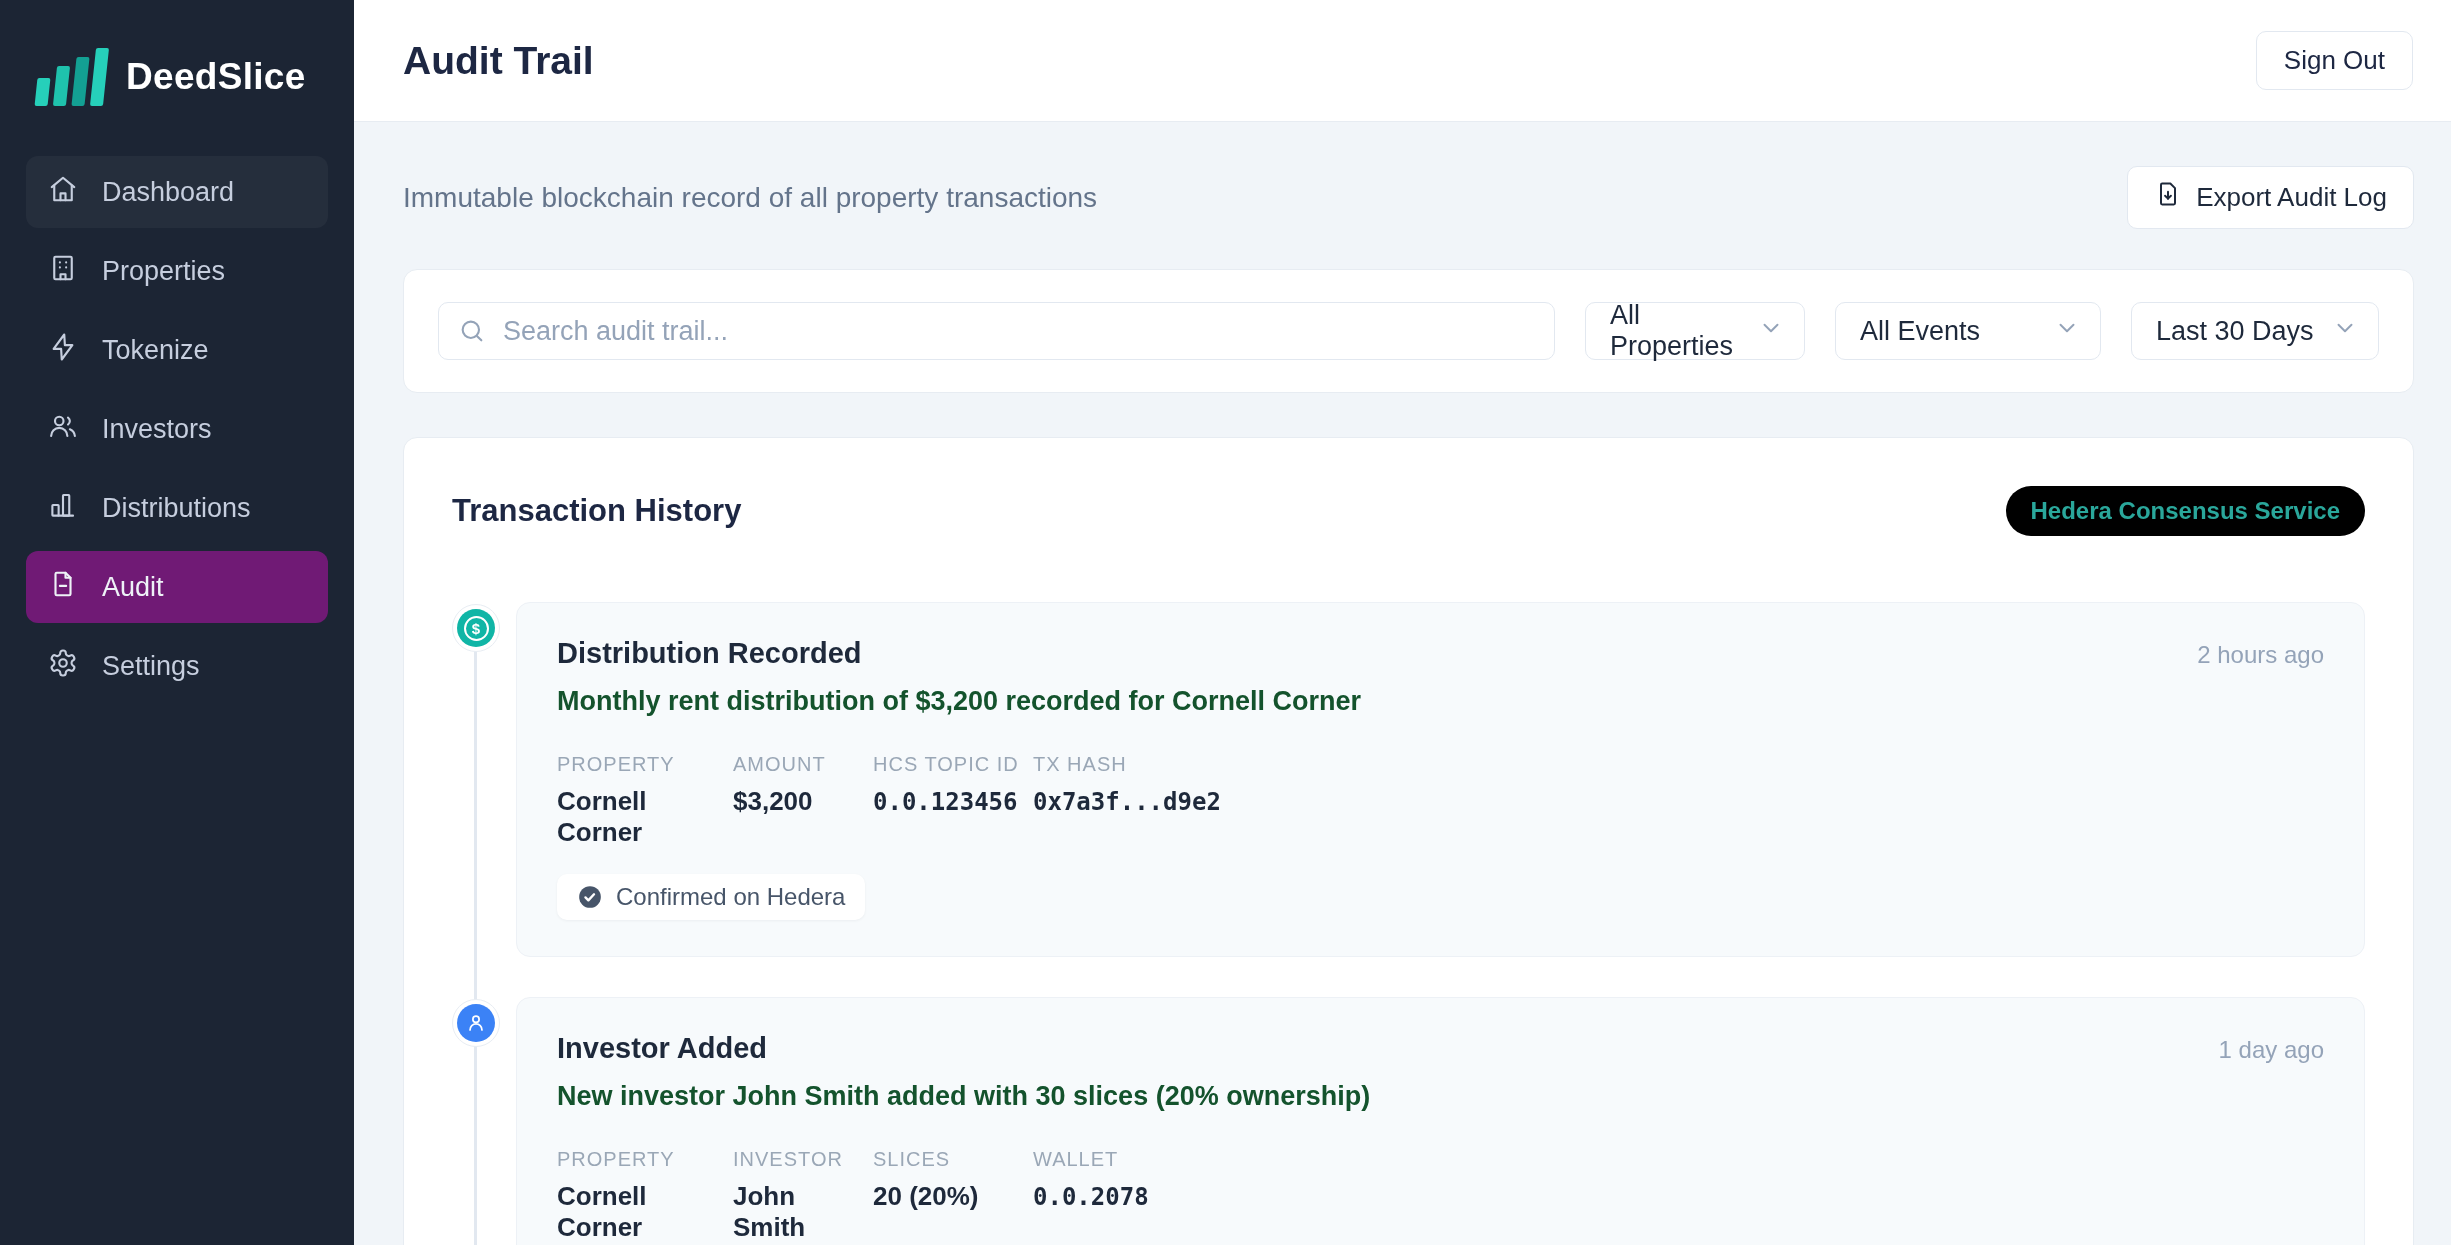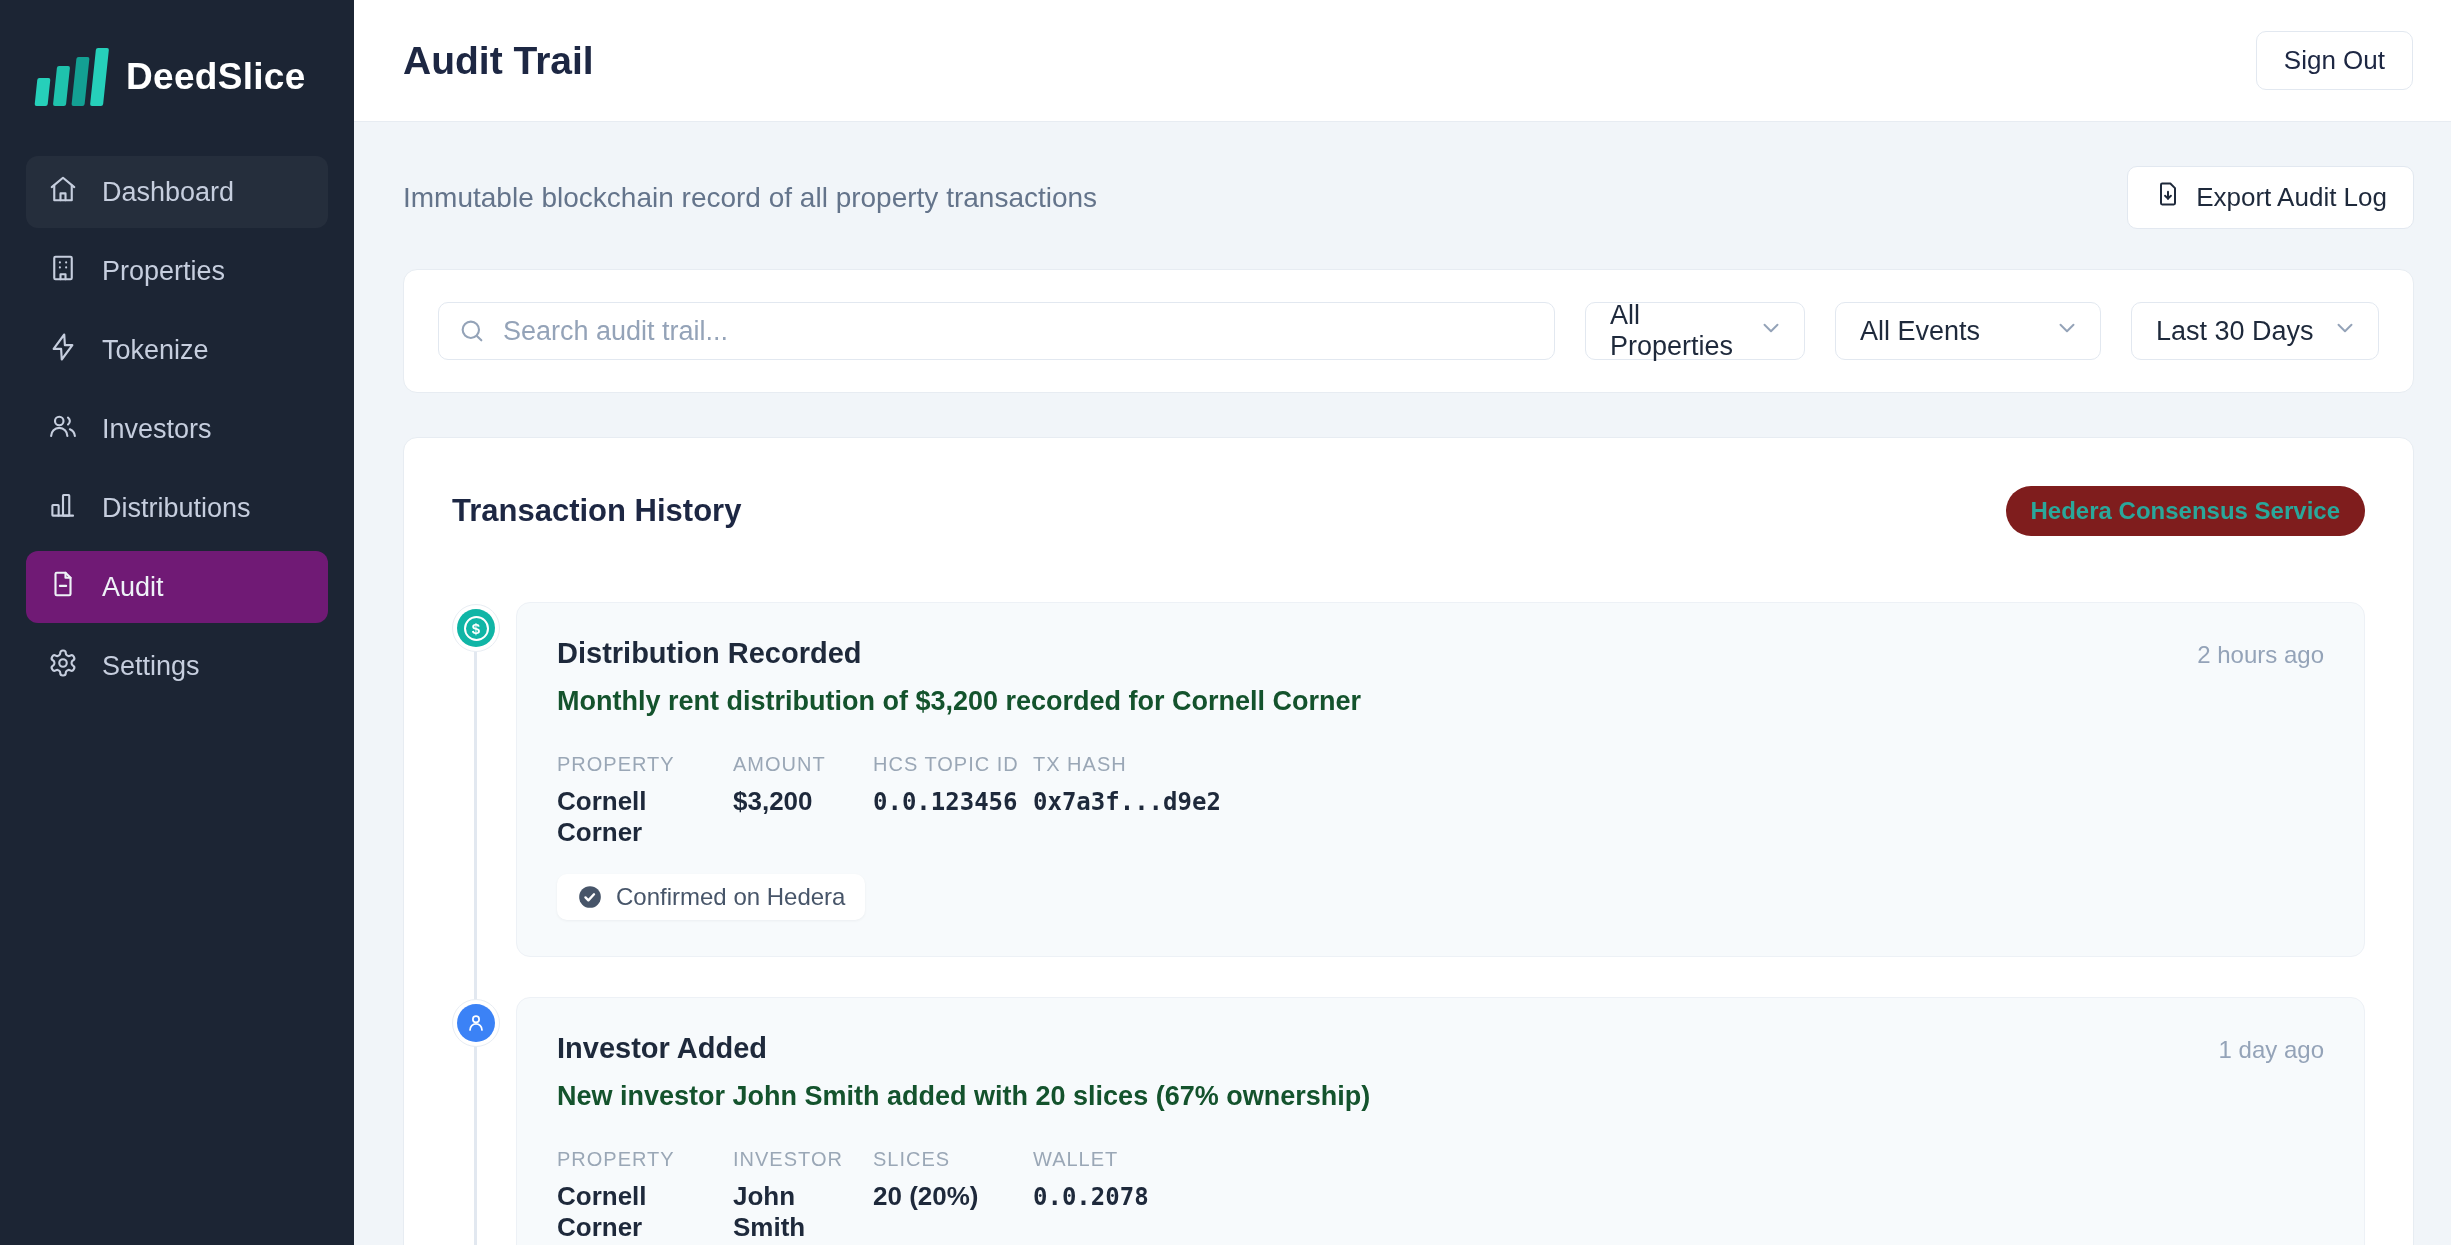--- a/index.html
+++ b/index.html
@@ -95,21 +95,21 @@
   .sel-w3 { width: 248px; }
 
   
   .history-card {
     background: #fff; border: 1px solid #e7ecf2; border-radius: 14px;
     padding: 48px 48px 160px;
   }
   .history-head { display: flex; justify-content: space-between; align-items: center; margin-bottom: 66px; }
   .history-title { font-size: 31px; font-weight: 700; color: #1d2743; }
   .hcs-badge {
-    background: #7f1d1d; color: #2aa79b; font-size: 24px; font-weight: 600;
+    background: #000000; color: #2aa79b; font-size: 24px; font-weight: 600;
     padding: 11px 25px; border-radius: 999px;
   }
 
   .timeline { position: relative; }
   .timeline::before {
     content: ""; position: absolute; left: 22px; top: 26px; bottom: -150px;
     width: 3px; background: #e2e8f0;
   }
   .event { position: relative; display: flex; gap: 16px; margin-bottom: 40px; }
   .event-icon-wrap {
@@ -352,21 +352,21 @@
                   <circle cx="12" cy="8" r="3.4"></circle>
                   <path d="M5.5 19.5a6.5 6.5 0 0 1 13 0"></path>
                 </svg>
             </span>
           </div>
           <div class="event-card">
             <div class="event-head">
               <div class="event-title">Investor Added</div>
               <div class="event-time">1 day ago</div>
             </div>
-            <p class="event-desc">New investor John Smith added with 20 slices (67% ownership)</p>
+            <p class="event-desc">New investor John Smith added with 30 slices (20% ownership)</p>
             <div class="fields">
               <div>
                 <div class="f-label">PROPERTY</div>
                 <div class="f-value">Cornell Corner</div>
               </div>
               <div>
                 <div class="f-label">INVESTOR</div>
                 <div class="f-value">John Smith</div>
               </div>
               <div>

